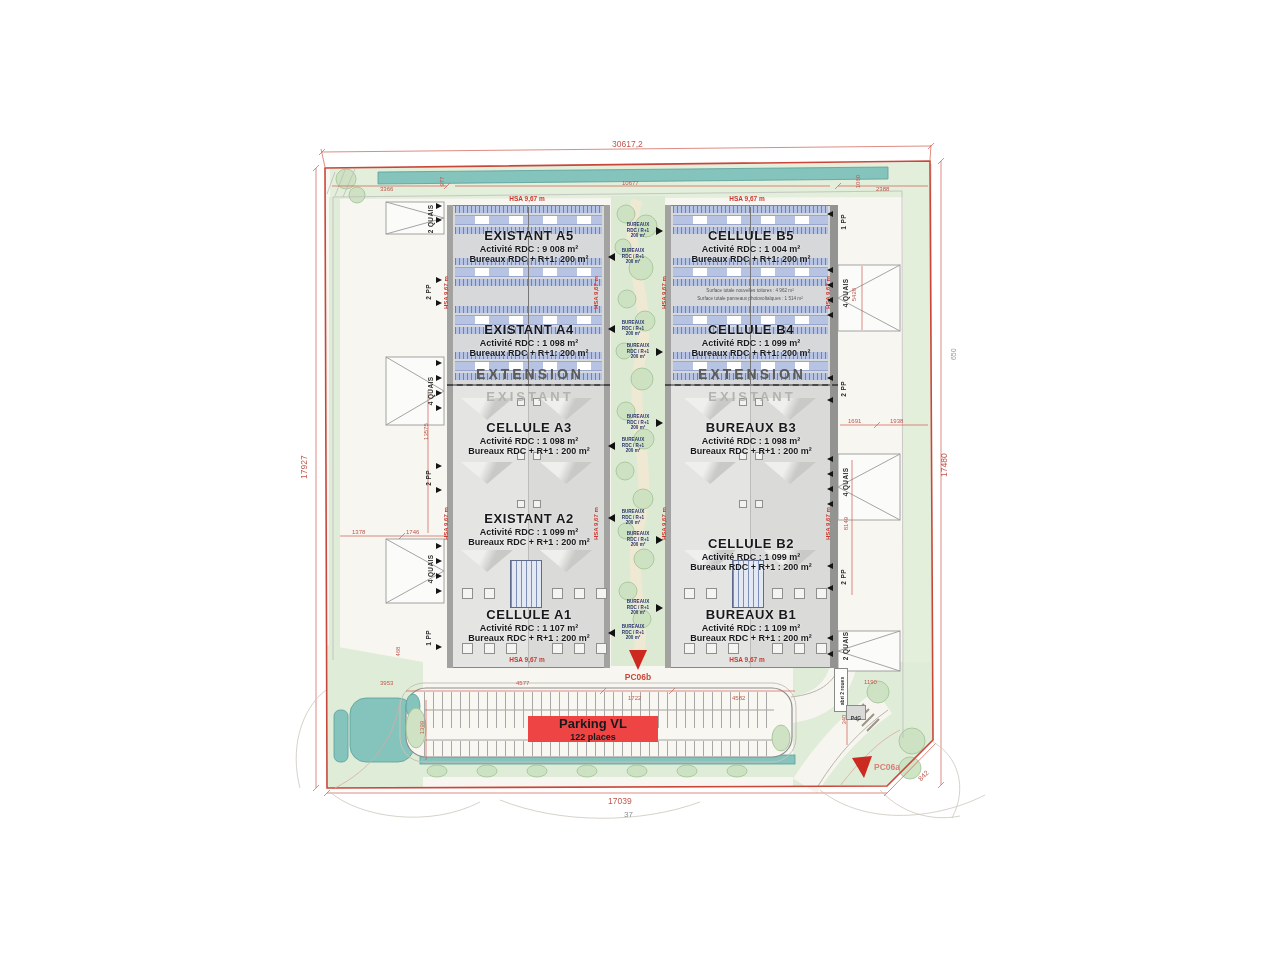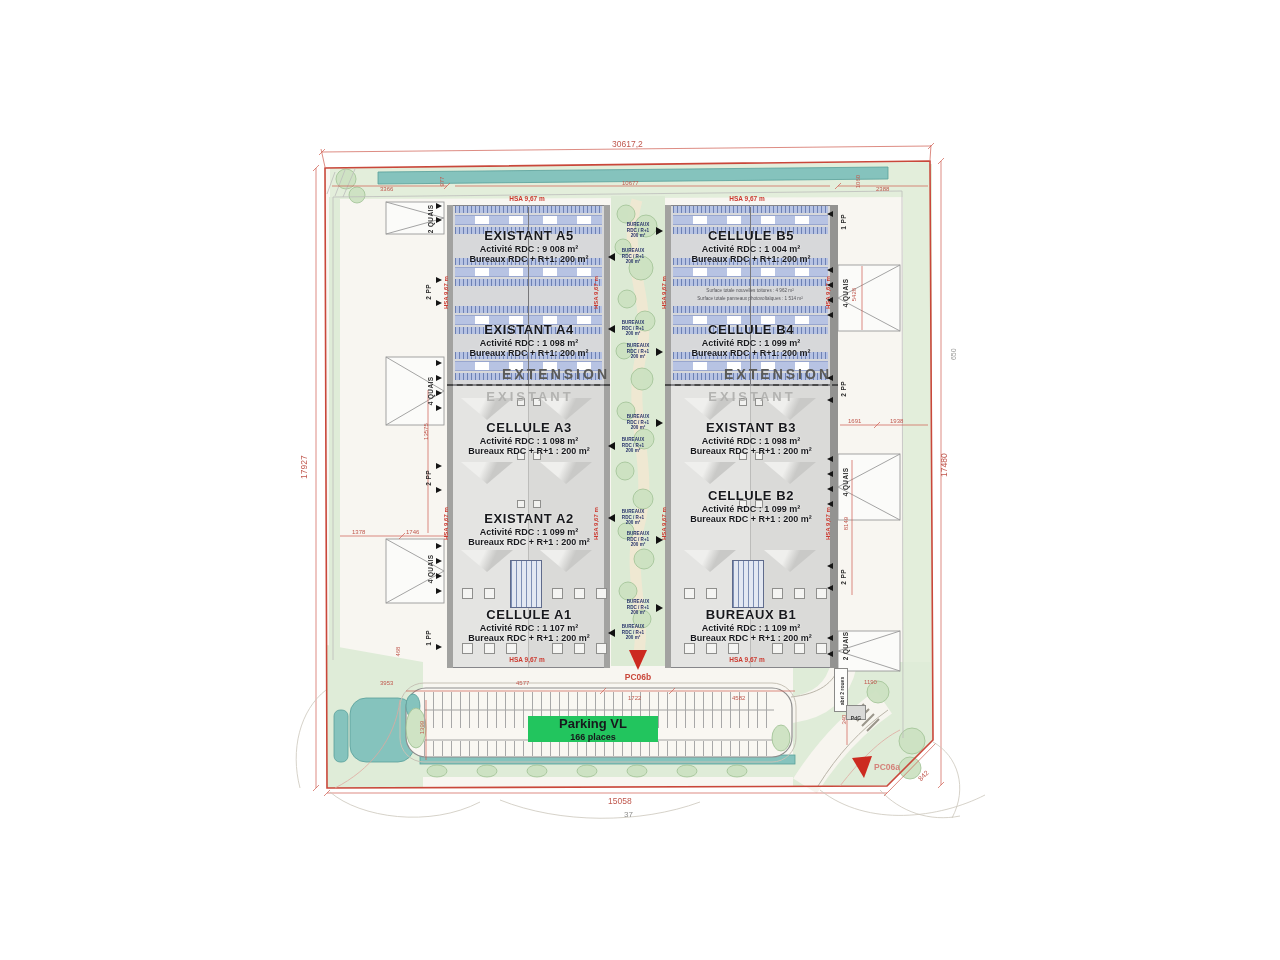--- a/index.html
+++ b/index.html
@@ -10,21 +10,21 @@
   .vrt{transform:rotate(-90deg);transform-origin:center;}
   .cellblock{width:180px;text-align:center;}
   .cell-title{font-size:13px;font-weight:bold;color:#17181c;letter-spacing:.6px;
               text-shadow:0 0 2px rgba(255,255,255,.9);}
   .cell-sub{font-size:9px;font-weight:bold;color:#17181c;text-shadow:0 0 2px rgba(255,255,255,.9);}
   .dim{font-size:6px;color:#c0584e;}
   .dimL{font-size:8.5px;color:#c0584e;}
   .gray{color:#9a9a98;}
   .hsa{font-size:6.5px;font-weight:bold;color:#cc3a30;width:60px;text-align:center;}
   .hsav{font-size:6px;font-weight:bold;color:#cc3a30;}
-  .exttxt{font-size:14px;color:#5a5a58;letter-spacing:3px;font-weight:600;width:160px;text-align:right;}
+  .exttxt{font-size:14px;color:#5a5a58;letter-spacing:3px;font-weight:600;width:160px;text-align:center;}
   .existxt{font-size:13px;color:#b3b3b1;letter-spacing:3px;font-weight:600;width:160px;text-align:center;}
   .dock{font-size:6.5px;color:#2c2c2c;font-weight:700;letter-spacing:.4px;}
   .burblk{position:absolute;display:flex;align-items:center;gap:2px;}
   .burtxt{width:32px;text-align:center;font-size:4.6px;font-weight:700;color:#27336b;line-height:1.25;}
   .bR{display:inline-block;width:0;height:0;border-left:7px solid #111;
       border-top:4.5px solid transparent;border-bottom:4.5px solid transparent;}
   .bL{display:inline-block;width:0;height:0;border-right:7px solid #111;
       border-top:4.5px solid transparent;border-bottom:4.5px solid transparent;}
   .aR{position:absolute;width:0;height:0;border-left:6px solid #151515;
       border-top:3.5px solid transparent;border-bottom:3.5px solid transparent;}
@@ -44,21 +44,21 @@
   .clineL{position:absolute;width:1px;background:#bcbcba;}
   .pyr{position:absolute;width:52px;height:24px;
        background:linear-gradient(115deg,#efefed 40%,#c9c9c7 60%);
        clip-path:polygon(0 8%,100% 8%,50% 100%);}
   .sq{position:absolute;width:8px;height:8px;border:1px solid #8f8f8d;background:#f2f2f0;box-sizing:border-box;}
   .sq2{position:absolute;width:11px;height:11px;border:1px solid #8f8f8d;background:#f4f4f2;box-sizing:border-box;}
   .grid{position:absolute;width:32px;height:48px;border:1px solid #5f6b8c;box-sizing:border-box;
         background:repeating-linear-gradient(90deg,#7d8fb5 0 1px,#e3e8f2 1px 5px),
                    repeating-linear-gradient(0deg,#7d8fb5 0 1px,transparent 1px 5px);}
   .ticks{position:absolute;background:repeating-linear-gradient(90deg,#a8a8a8 0 1px,transparent 1px 9px);}
-  .park-block{width:130px;text-align:center;background:#22c55e;}
+  .park-block{width:130px;text-align:center;background:#ef4444;}
   .park-title{font-size:13px;font-weight:bold;color:#17181c;}
   .park-sub{font-size:9px;font-weight:bold;color:#17181c;}
   .pc{font-size:8.5px;color:#c9473a;font-weight:600;}
   .pca{color:#d4827a;}
   .tinynote{font-size:4.6px;color:#55555a;width:170px;text-align:center;}
   .abox{position:absolute;border:1px solid #8a8a88;background:#fdfdfb;box-sizing:border-box;}
   .atxt{font-size:5px;color:#333;font-weight:600;}
   .pgnum{font-size:8px;color:#8f8f8d;}
 </style>
 </head>
@@ -337,25 +337,25 @@
     <div class="cell-title">CELLULE B5</div>
     <div class="cell-sub">Activité RDC : 1 004 m²</div>
     <div class="cell-sub">Bureaux RDC + R+1: 200 m²</div>
   </div>
   <div class="t cellblock" style="left:661px;top:322px;">
     <div class="cell-title">CELLULE B4</div>
     <div class="cell-sub">Activité RDC : 1 099 m²</div>
     <div class="cell-sub">Bureaux RDC + R+1: 200 m²</div>
   </div>
   <div class="t cellblock" style="left:661px;top:420px;">
-    <div class="cell-title">EXISTANT B3</div>
+    <div class="cell-title">BUREAUX B3</div>
     <div class="cell-sub">Activité RDC : 1 098 m²</div>
     <div class="cell-sub">Bureaux RDC + R+1 : 200 m²</div>
   </div>
-  <div class="t cellblock" style="left:661px;top:488px;">
+  <div class="t cellblock" style="left:661px;top:536px;">
     <div class="cell-title">CELLULE B2</div>
     <div class="cell-sub">Activité RDC : 1 099 m²</div>
     <div class="cell-sub">Bureaux RDC + R+1 : 200 m²</div>
   </div>
   <div class="t cellblock" style="left:661px;top:607px;">
     <div class="cell-title">BUREAUX B1</div>
     <div class="cell-sub">Activité RDC : 1 109 m²</div>
     <div class="cell-sub">Bureaux RDC + R+1 : 200 m²</div>
   </div>
 
@@ -502,37 +502,37 @@
     <span class="aL" style="left:827px;top:471px;"></span>
   <span class="aL" style="left:827px;top:486px;"></span>
     <span class="aL" style="left:827px;top:501px;"></span>
   <span class="aL" style="left:827px;top:563px;"></span>
     <span class="aL" style="left:827px;top:585px;"></span>
   <span class="aL" style="left:827px;top:635px;"></span>
     <span class="aL" style="left:827px;top:651px;"></span>
 
   <div class="t park-block" style="left:528px;top:716px;">
     <div class="park-title">Parking VL</div>
-    <div class="park-sub">166 places</div>
+    <div class="park-sub">122 places</div>
   </div>
 
   <div class="t pc" style="left:618px;top:672px;width:40px;text-align:center;">PC06b</div>
   <div class="t pc pca" style="left:874px;top:762px;">PC06a</div>
 
   <div class="abox" style="left:834px;top:668px;width:14px;height:44px;">
     <div class="t atxt vrt" style="left:-16px;top:19px;width:46px;text-align:center;">abri 2 roues</div>
   </div>
   <div class="abox" style="left:846px;top:705px;width:20px;height:15px;background:#d9d9d7;text-align:center;">
     <span class="atxt">PdG</span>
   </div>
 
   <div class="t dimL" style="left:612px;top:139px;">30617,2</div>
   <div class="t dimL vrt" style="left:292px;top:462px;">17927</div>
   <div class="t dimL vrt" style="left:932px;top:460px;">17480</div>
-  <div class="t dimL" style="left:608px;top:796px;">15058</div>
+  <div class="t dimL" style="left:608px;top:796px;">17039</div>
   <div class="t dim" style="left:918px;top:772px;transform:rotate(-45deg);font-size:7px;">842</div>
   <div class="t dim gray vrt" style="left:948px;top:350px;font-size:7px;">650</div>
   <div class="t dim" style="left:380px;top:186px;">3366</div>
   <div class="t dim vrt" style="left:438px;top:178px;">977</div>
   <div class="t dim" style="left:622px;top:180px;">10677</div>
   <div class="t dim vrt" style="left:852px;top:178px;">1060</div>
   <div class="t dim" style="left:876px;top:186px;">2388</div>
   <div class="t dim vrt" style="left:418px;top:428px;">13575</div>
   <div class="t dim" style="left:352px;top:529px;">1378</div>
   <div class="t dim" style="left:406px;top:529px;">1746</div>

